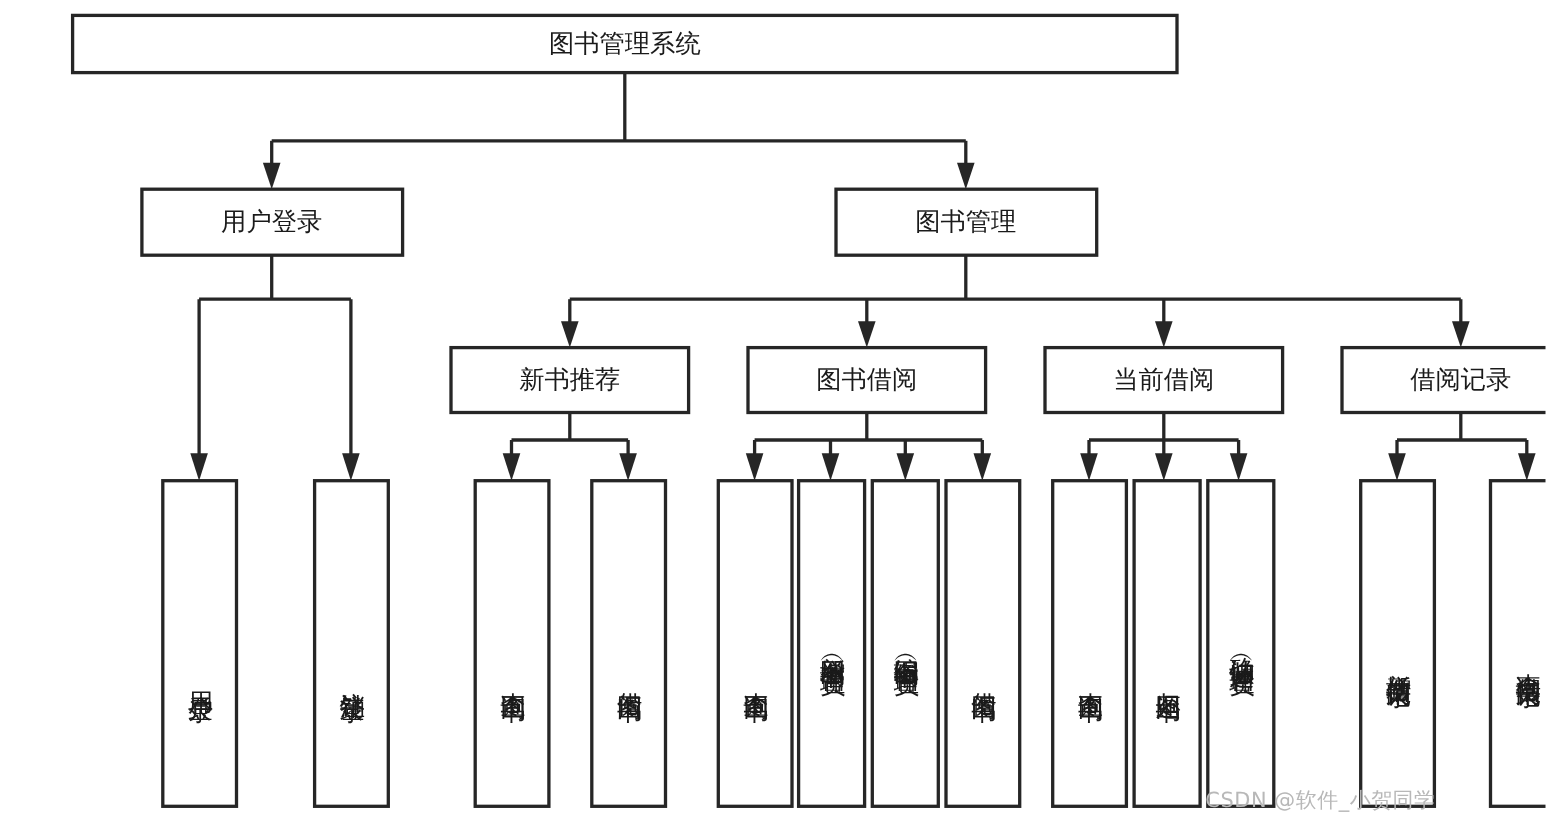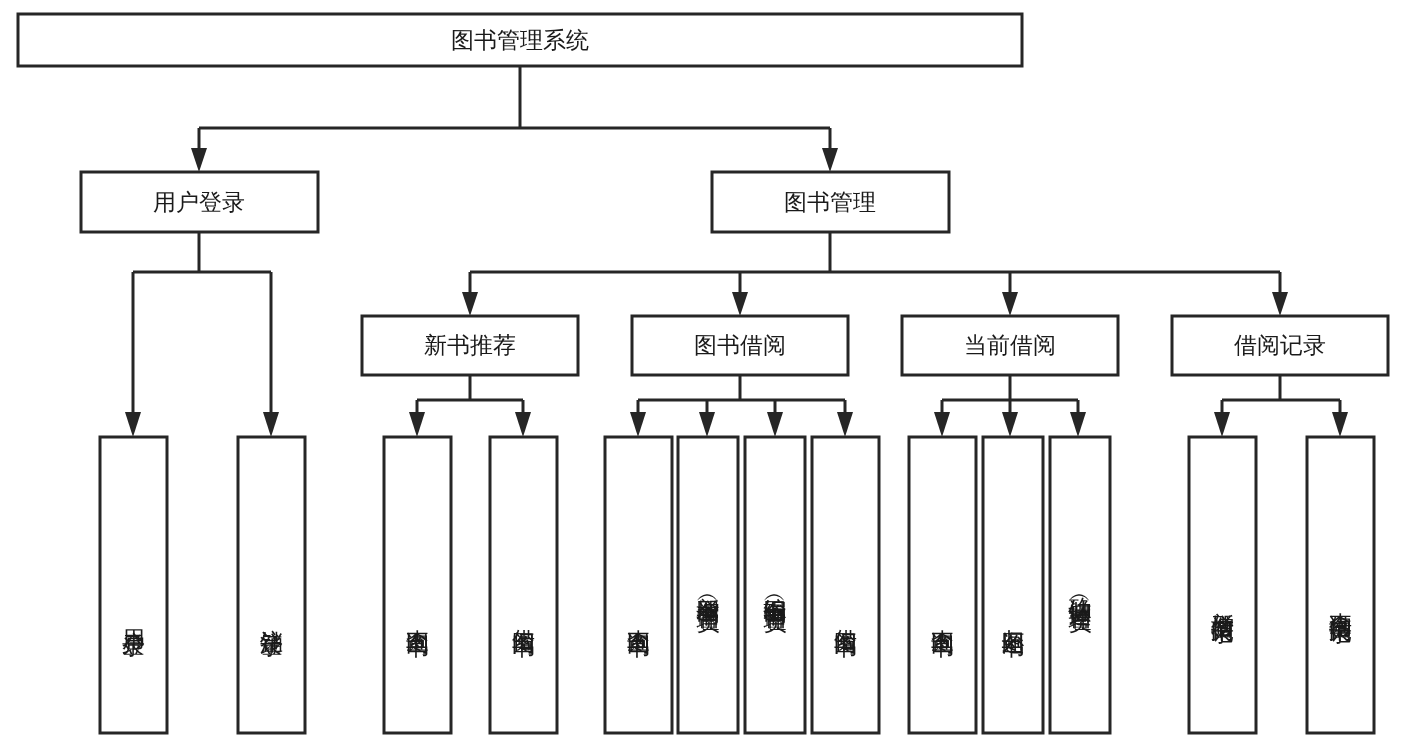--- a/index.html
+++ b/index.html
@@ -12,20 +12,21 @@
     width: 1405px;
     height: 747px;
     font-family: "DejaVu Sans", "Liberation Sans", sans-serif;
     overflow: hidden;
     position: relative;
   }
   #diagram-root {
     position: relative;
     width: 1265px;
     height: 747px;
+    margin-left: 48px;
   }
   svg#flowchart {
     position: absolute;
     top: 0;
     left: 0;
     width: 1405px;
     height: 747px;
     display: block;
   }
   .node-box {
@@ -219,14 +220,15 @@
   <div class="leaf-label" style="left: 745px; top: 443px; width: 60px; height: 290px; display: flex; align-items: center; justify-content: center;">编辑图书（管理员）</div>
   <div class="leaf-label" style="left: 812px; top: 505px; width: 67px; height: 220px; display: flex; align-items: center; justify-content: center;">借阅图书</div>
 
   <div class="leaf-label" style="left: 909px; top: 505px; width: 67px; height: 220px; display: flex; align-items: center; justify-content: center;">查询图书</div>
   <div class="leaf-label" style="left: 983px; top: 505px; width: 60px; height: 220px; display: flex; align-items: center; justify-content: center;">归还图书</div>
   <div class="leaf-label" style="left: 1050px; top: 443px; width: 60px; height: 290px; display: flex; align-items: center; justify-content: center;">确认归还（管理员）</div>
 
   <div class="leaf-label" style="left: 1189px; top: 470px; width: 67px; height: 260px; display: flex; align-items: center; justify-content: center;">新增借阅记录</div>
   <div class="leaf-label" style="left: 1307px; top: 470px; width: 67px; height: 260px; display: flex; align-items: center; justify-content: center;">查询借阅记录</div>
 
+  <div id="watermark">CSDN @软件_小贺同学</div>
 
 </div>
 
 </body></html>

